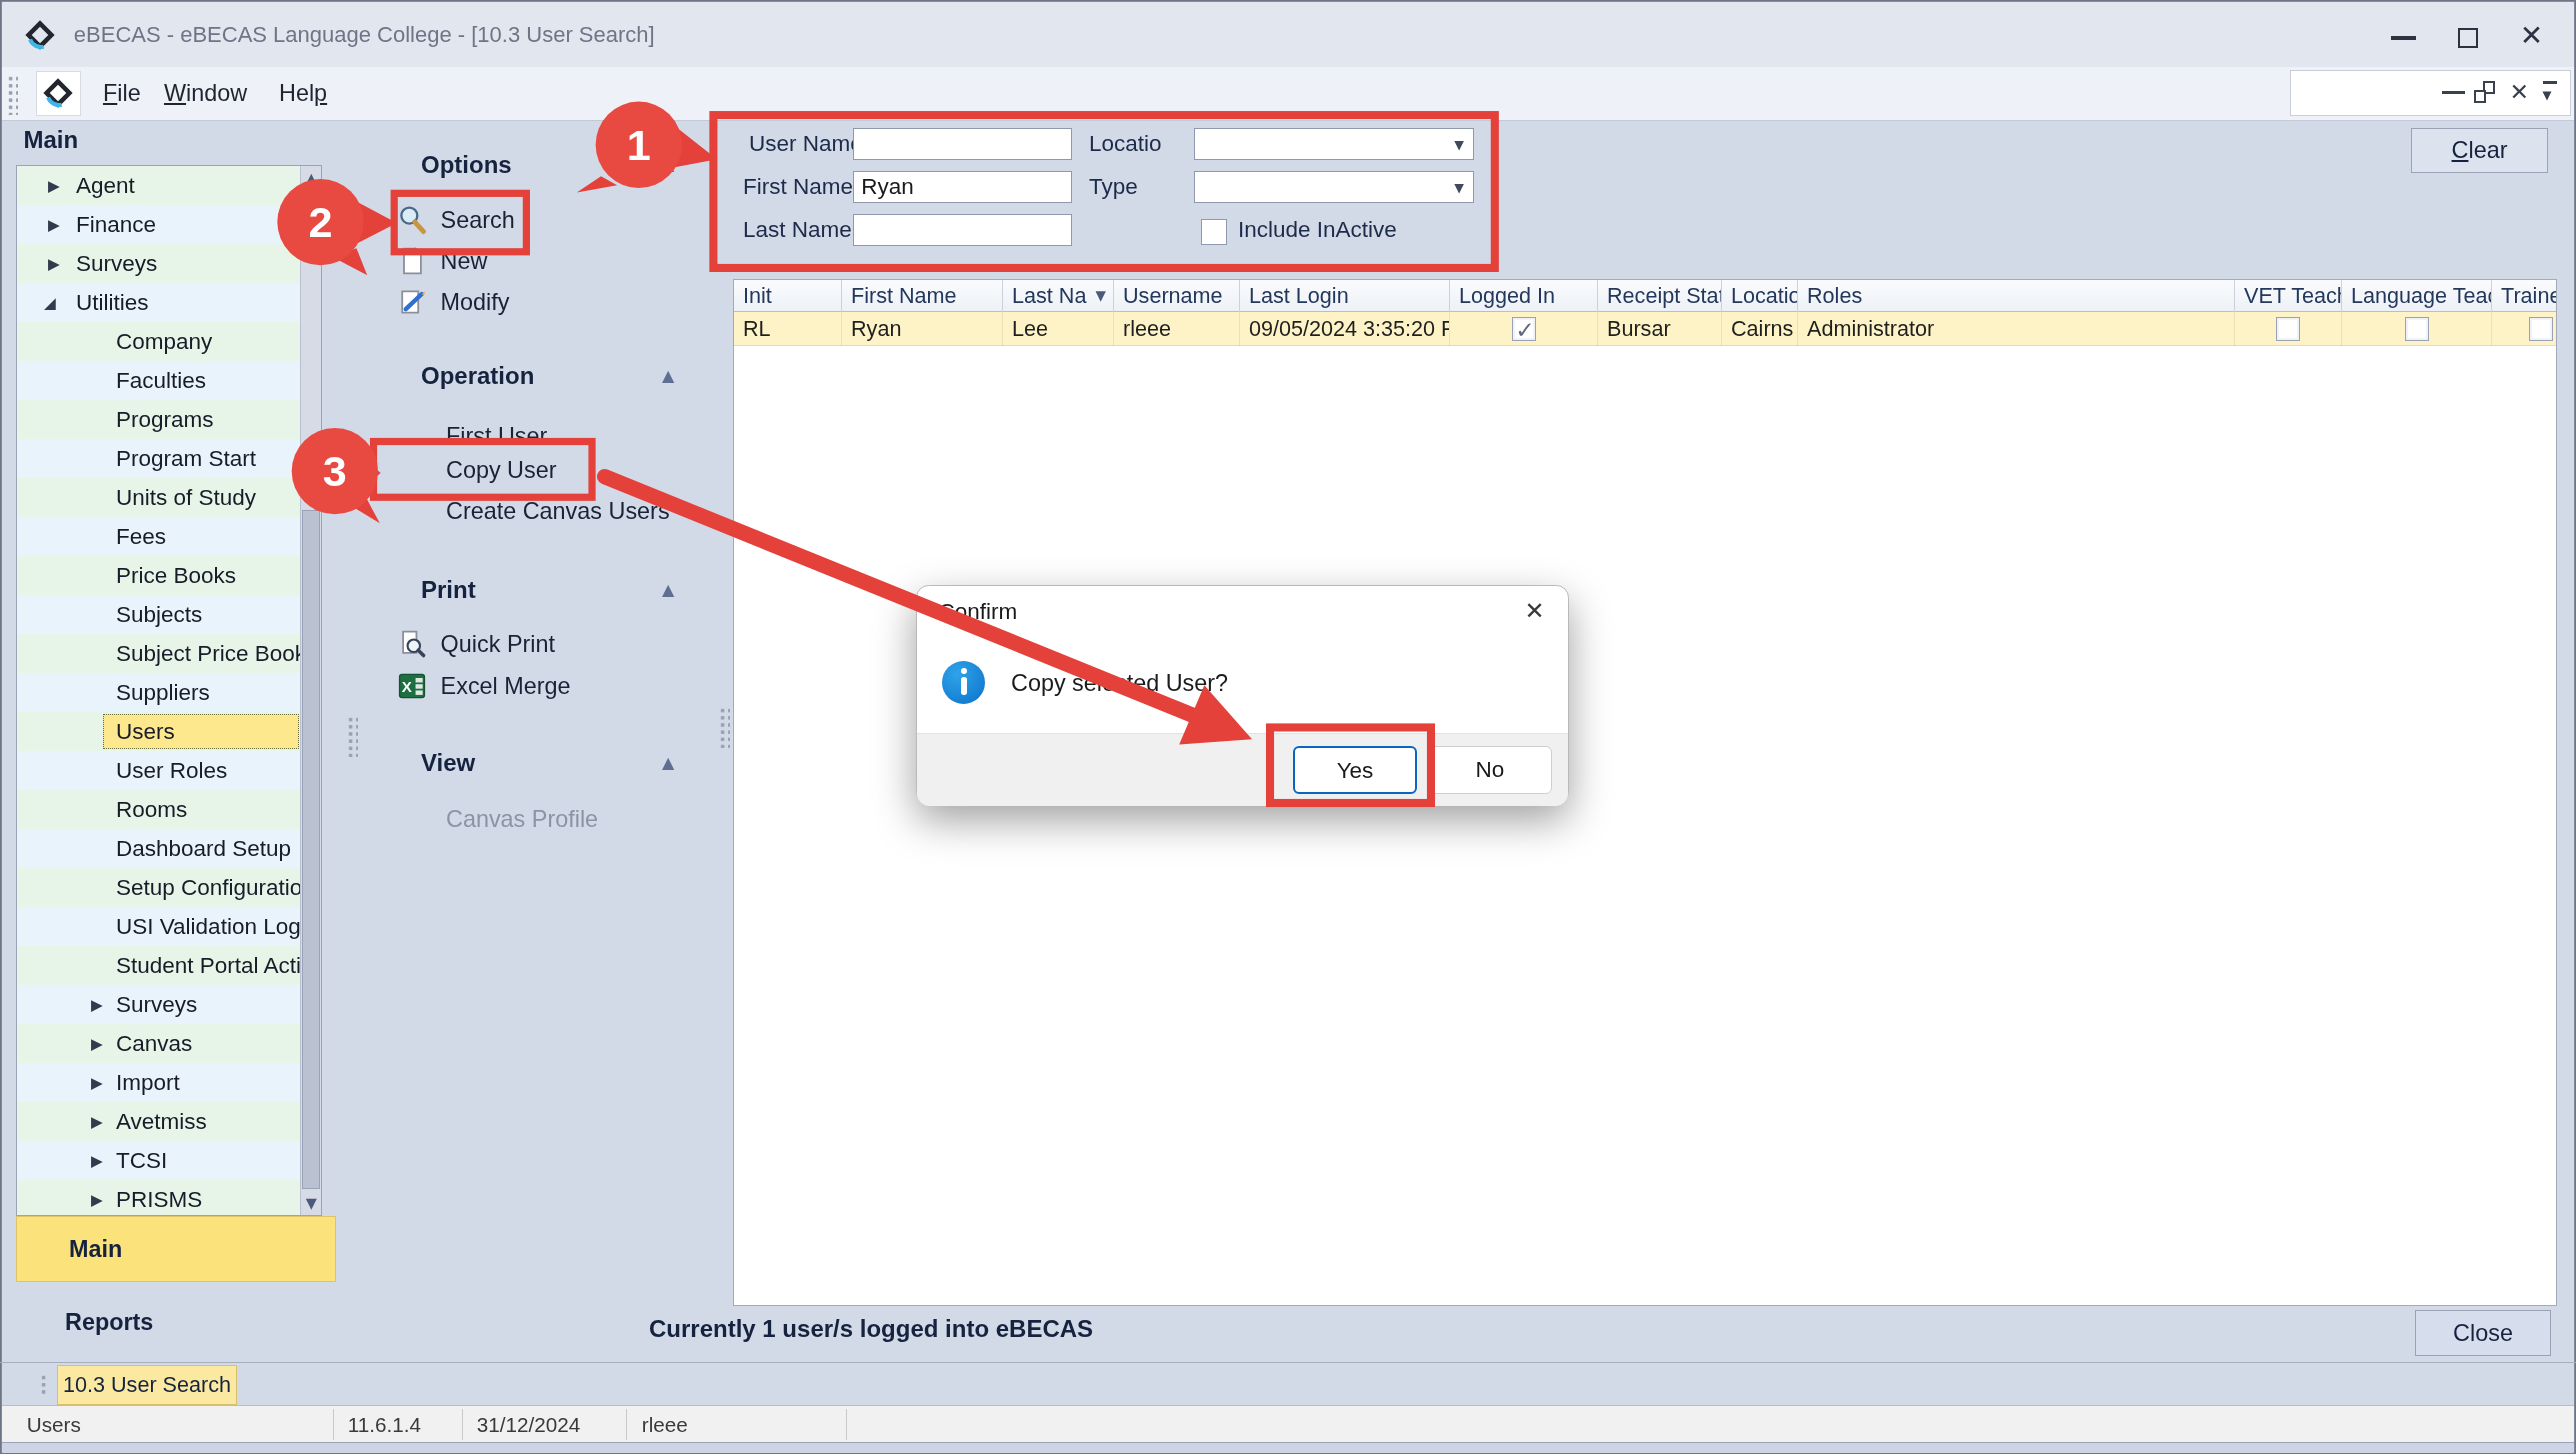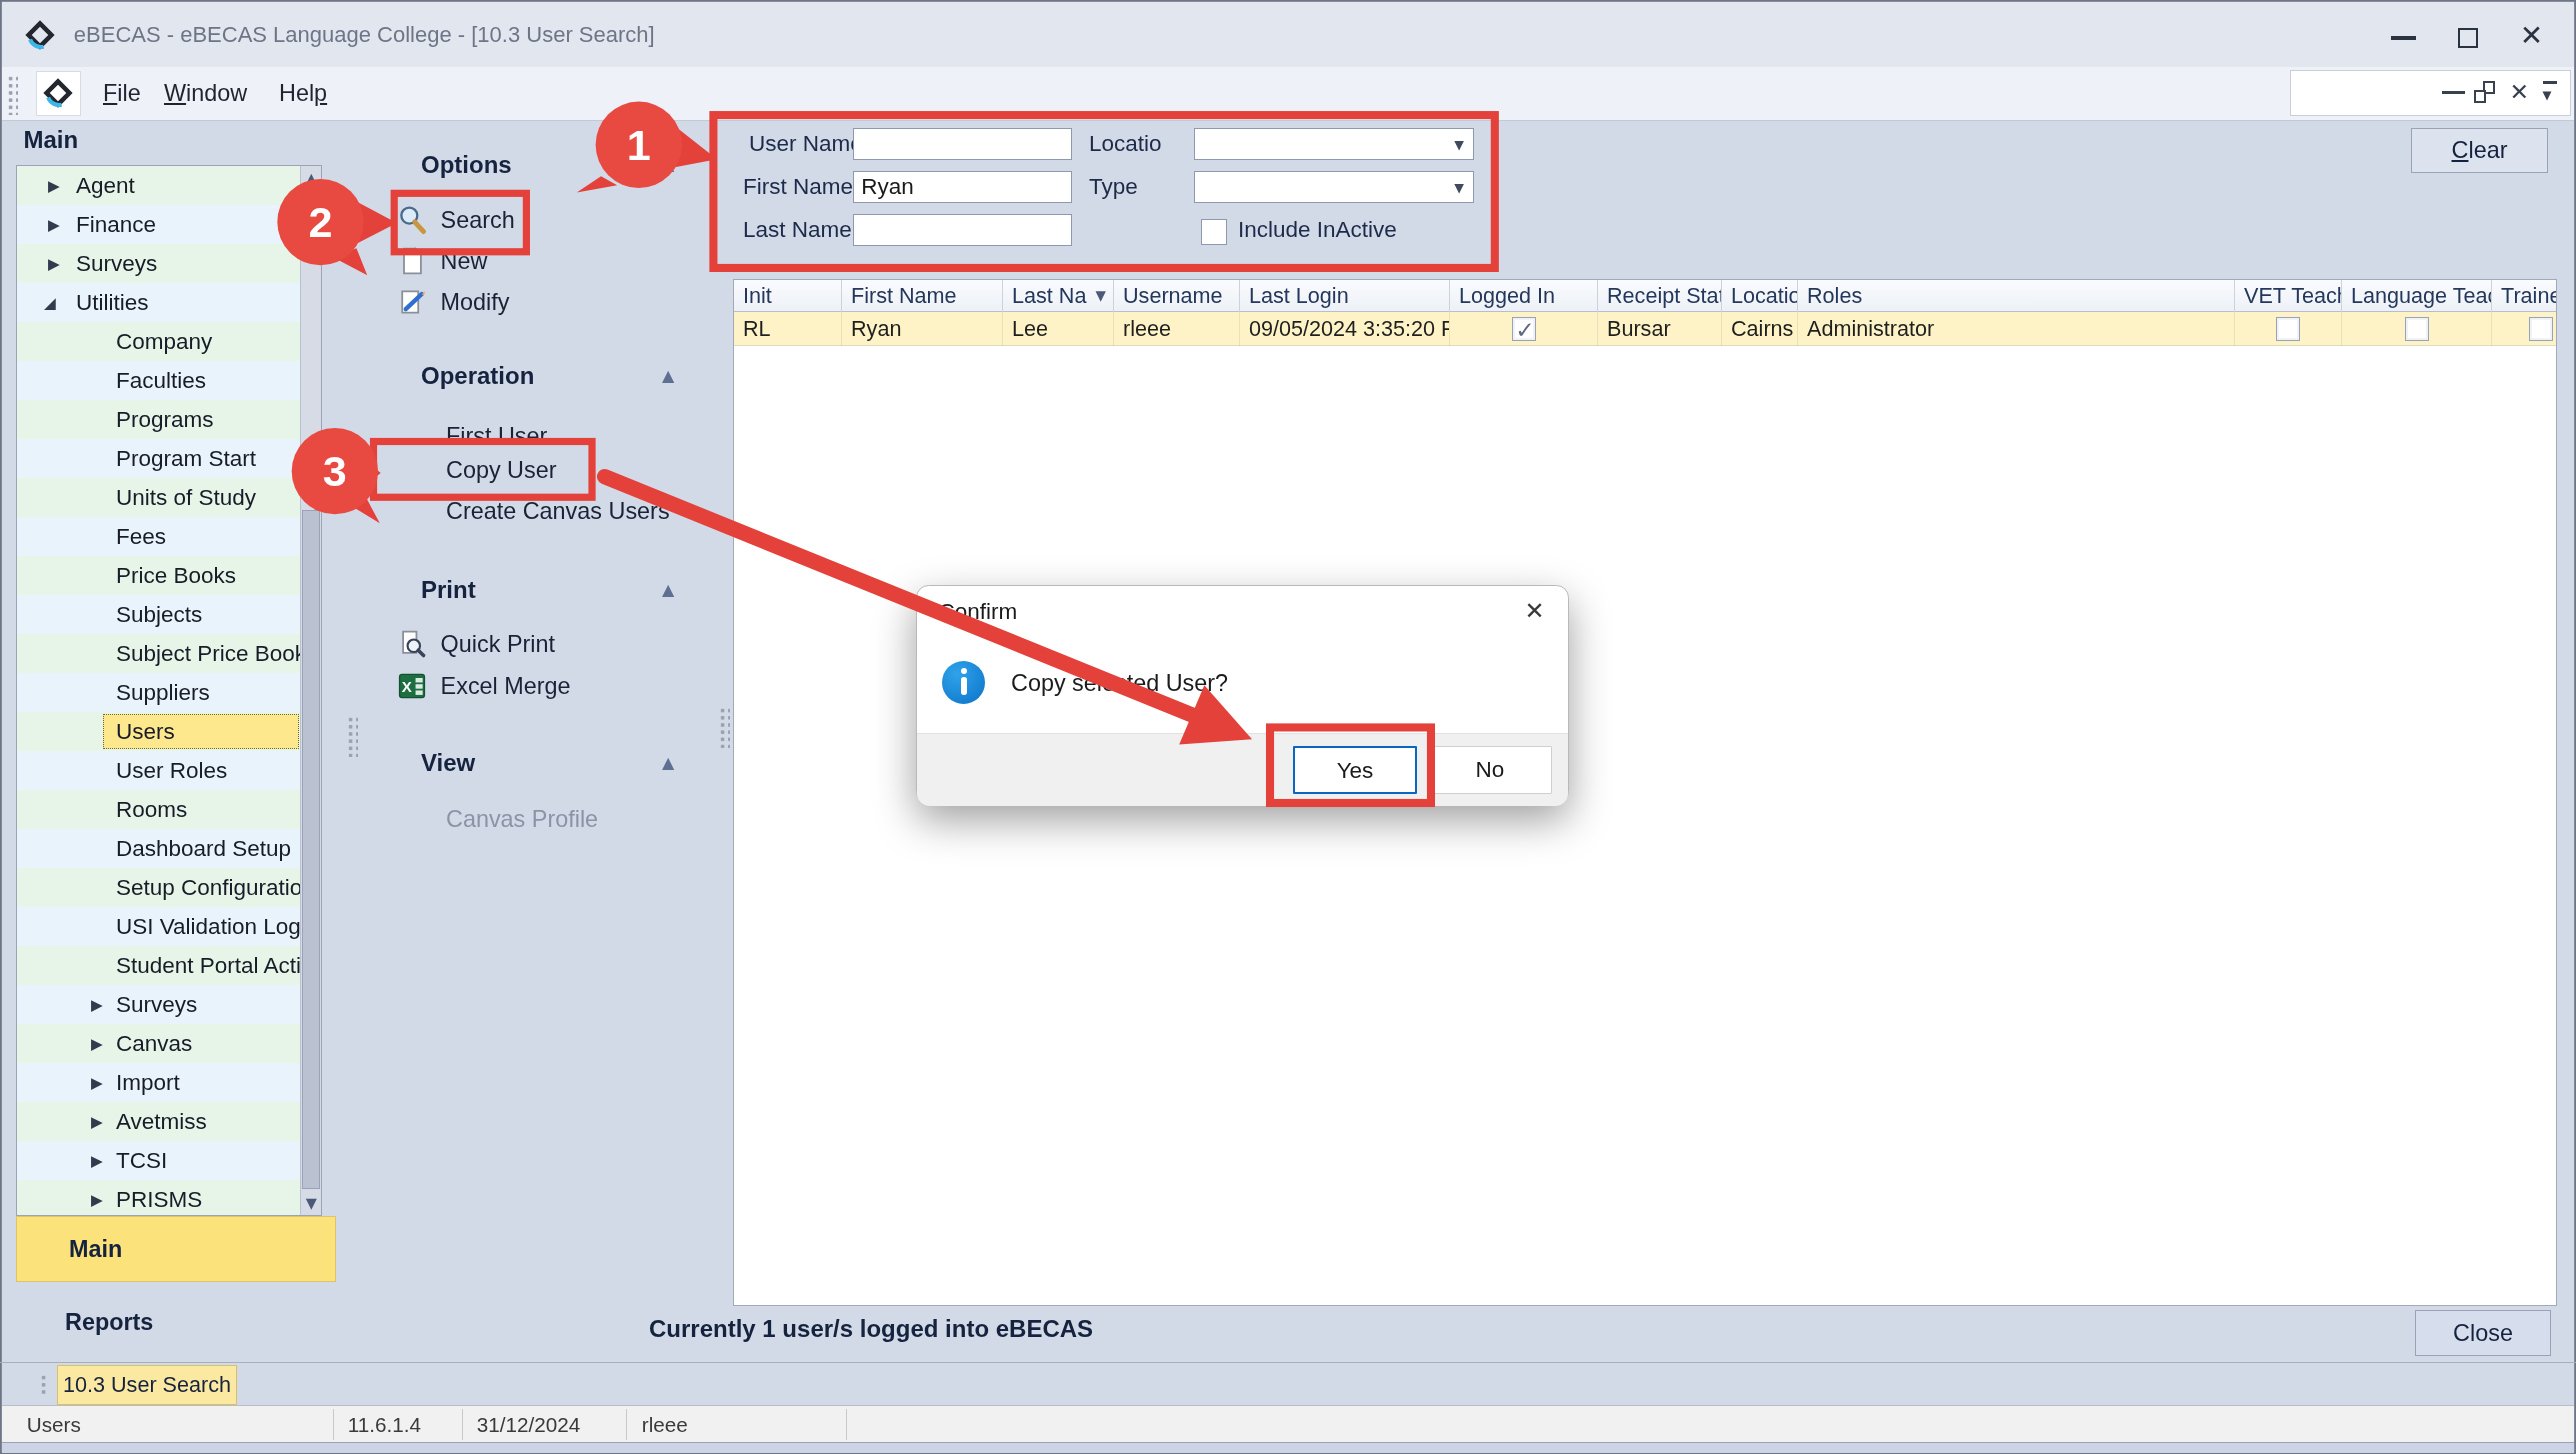--- a/index.html
+++ b/index.html
@@ -94,21 +94,21 @@
 
   
   #dialog { position:absolute; left:916px; top:585px; width:653px; height:219px; background:#fff; border:0.9px solid #b9b9b9; border-radius:12.6px; box-shadow:0 16px 41px rgba(0,0,0,0.38); z-index:50; }
   #dialog-title { position:absolute; left:21.6px; top:12.6px; font-size:22.5px; color:#1a1a1a; }
   #dialog-x { position:absolute; right:23.4px; top:10.8px; font-size:24px; color:#3a3a3a; font-family:"DejaVu Sans",sans-serif; }
   #dlg-icon { position:absolute; left:25px; top:75px; width:43px; height:43px; border-radius:50%; background:radial-gradient(circle at 35% 30%,#2fa3ea,#0b72c9); }
   #dlg-icon .dot { position:absolute; left:19px; top:7.2px; width:6.3px; height:6.3px; border-radius:50%; background:#fff; }
   #dlg-icon .bar { position:absolute; left:19.3px; top:16px; width:5.4px; height:18px; border-radius:2.7px; background:#fff; }
   #dialog-msg { position:absolute; left:94px; top:84px; font-size:23.4px; color:#1c1c1c; }
   #dialog-footer { position:absolute; left:0; top:147px; width:100%; height:73px; background:#f0f0f0; border-top:0.9px solid #e2e2e2; border-radius:0 0 12.6px 12.6px; }
-  .dlg-btn { position:absolute; top:11.7px; width:124px; height:48px; background:#fff; border-radius:1px; font-size:22.5px; color:#1a1a1a; text-align:center; line-height:46px; }
+  .dlg-btn { position:absolute; top:11.7px; width:124px; height:48px; background:#fff; border-radius:6px; font-size:22.5px; color:#1a1a1a; text-align:center; line-height:46px; }
   #yes-btn { left:376px; border:2.2px solid #0b66c1; }
   #no-btn  { left:511px; border:0.9px solid #cfcfcf; }
 
   
   #anno { position:absolute; left:0; top:0; width:2576px; height:1454px; z-index:100; pointer-events:none; }
 </style>
 </head>
 <body>
 
 <div id="window">

